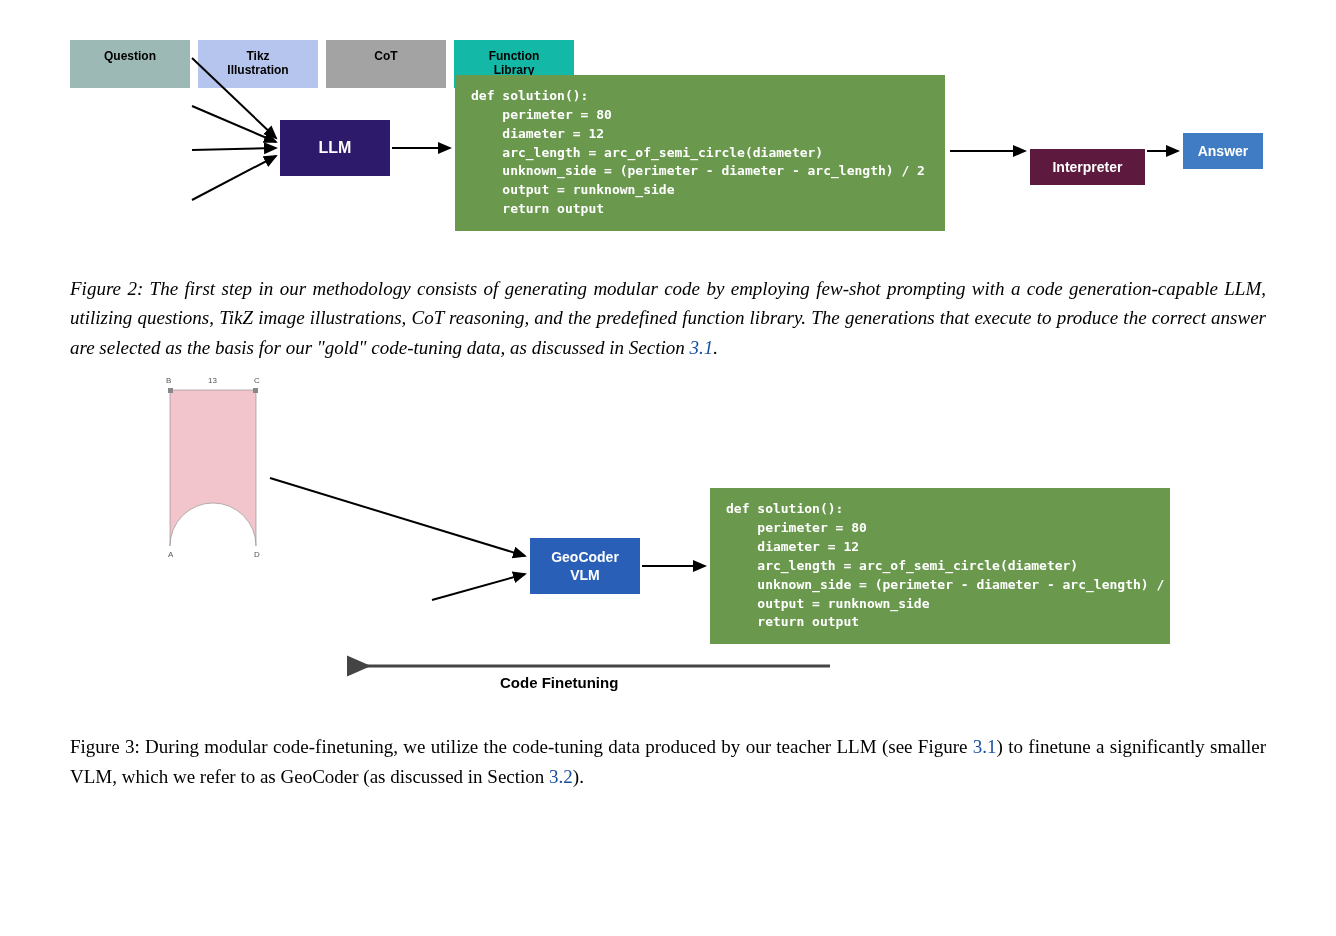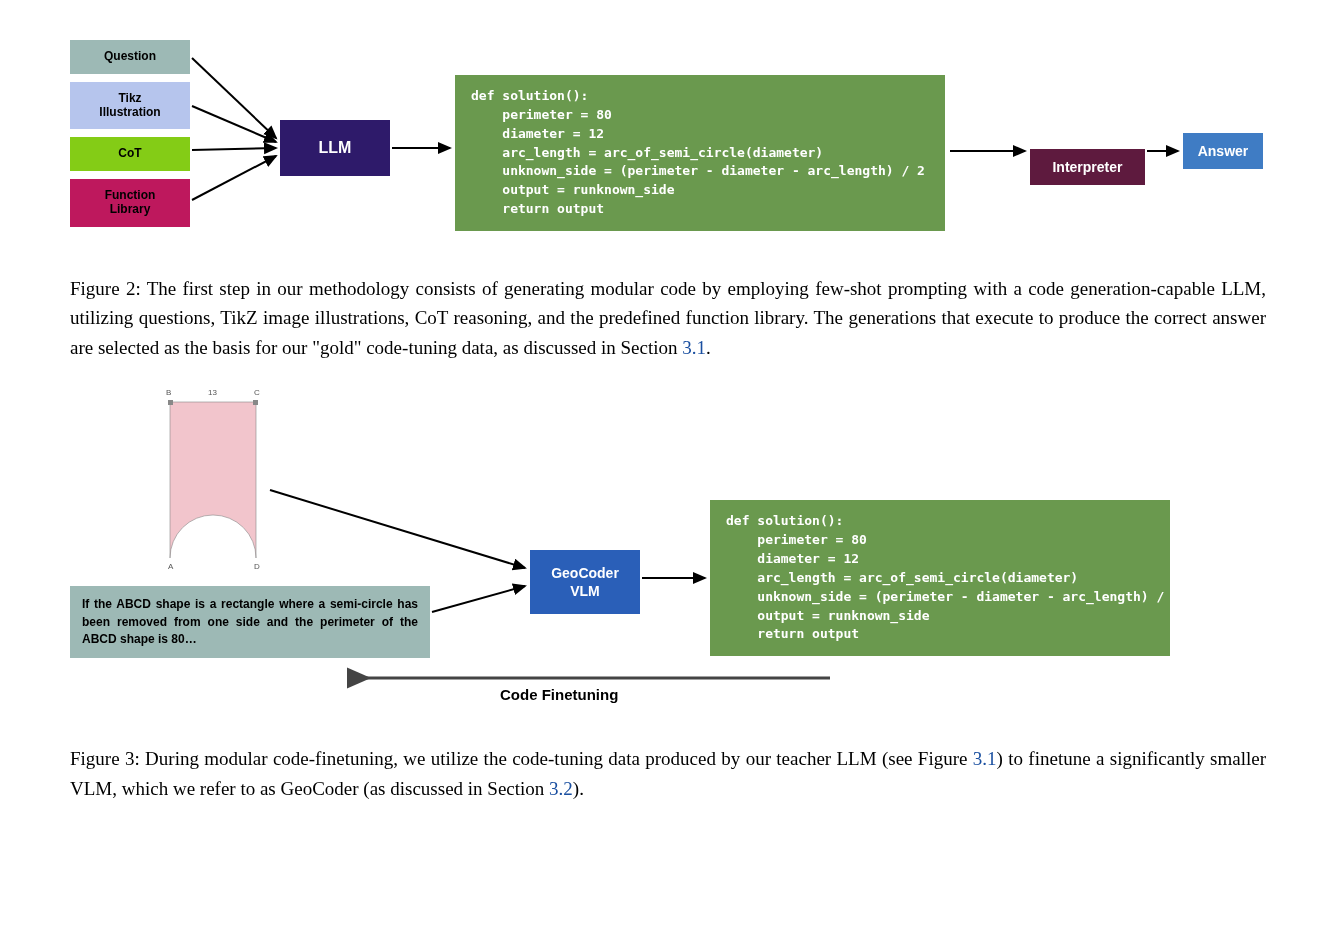--- a/index.html
+++ b/index.html
@@ -13,36 +13,36 @@
   }
   .figure-diagram { position: relative; }
   .figure2-diagram { width: 100%; height: 230px; }
   .figure3-diagram { width: 100%; height: 350px; margin: 0 auto; padding: 0 60px; }
 
   .input-stack {
     position: absolute;
     left: 0;
     top: 0;
     display: flex;
-    flex-direction: column;
+    flex-direction: row;
     gap: 8px;
   }
   .input-box {
     width: 120px;
     padding: 10px 8px;
     text-align: center;
     font-family: Arial, Helvetica, sans-serif;
     font-size: 12px;
     font-weight: bold;
     line-height: 1.15;
   }
   .box-question { background: #9db9b5; }
   .box-tikz { background: #b6c5ed; }
-  .box-cot { background: #84cc16; }
-  .box-funclib { background: #be185d; }
+  .box-cot { background: #a3a3a3; }
+  .box-funclib { background: #14b8a6; }
 
   .llm-box {
     position: absolute;
     left: 210px;
     top: 80px;
     width: 110px;
     height: 56px;
     background: #2e1a6a;
     color: #fff;
     font-family: Arial, Helvetica, sans-serif;
@@ -101,21 +101,21 @@
 
   .arrow-svg { position: absolute; left: 0; top: 0; pointer-events: none; }
 
   .caption {
     font-size: 19px;
     line-height: 1.55;
     text-align: justify;
     margin-top: 4px;
   }
   .caption .link { color: #1a4fa0; }
-  .caption2 { margin-bottom: 28px; }
+  .caption2 { margin-bottom: 16px; font-style: italic; }
 
   
   .geom-shape-wrap {
     position: absolute;
     left: 90px;
     top: 0;
     width: 106px;
     height: 190px;
   }
   .question-text-box {
@@ -129,21 +129,21 @@
     font-size: 12px;
     font-weight: bold;
     line-height: 1.45;
     text-align: justify;
   }
   .geocoder-box {
     position: absolute;
     left: 460px;
     top: 160px;
     width: 110px;
-    height: 64px;
+    height: 56px;
     background: #2a5fb8;
     color: #fff;
     font-family: Arial, Helvetica, sans-serif;
     font-weight: bold;
     font-size: 14px;
     text-align: center;
     line-height: 1.3;
     display: flex;
     align-items: center;
     justify-content: center;
@@ -228,21 +228,20 @@
       <rect x="8" y="10" width="5" height="5" fill="#888"></rect>
       <rect x="93" y="10" width="5" height="5" fill="#888"></rect>
     </svg>
     <span class="geom-lbl" style="left:6px; top:-2px;">B</span>
     <span class="geom-lbl" style="left:48px; top:-2px;">13</span>
     <span class="geom-lbl" style="left:94px; top:-2px;">C</span>
     <span class="geom-lbl" style="left:8px; top:172px;">A</span>
     <span class="geom-lbl" style="left:94px; top:172px;">D</span>
   </div>
 
-  <div class="question-text-box">If the ABCD shape is a rectangle where a semi-circle has been removed from one side and the perimeter of the ABCD shape is 80…</div>
 
   <div class="geocoder-box" style="white-space:pre-line">GeoCoder
 VLM</div>
 
   <div class="code-box fig3-code">def solution():
     perimeter = 80
     diameter = 12
     arc_length = arc_of_semi_circle(diameter)
     unknown_side = (perimeter - diameter - arc_length) / 2
     output = runknown_side

